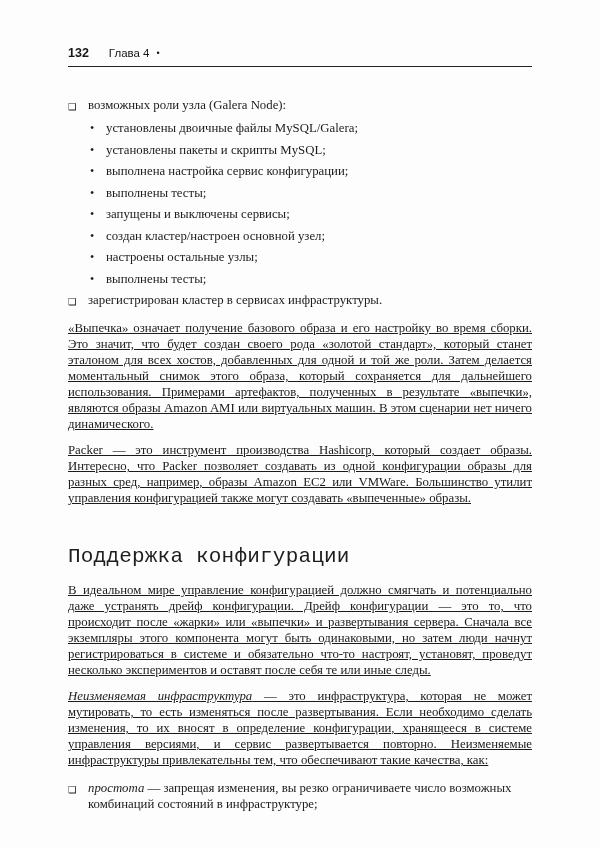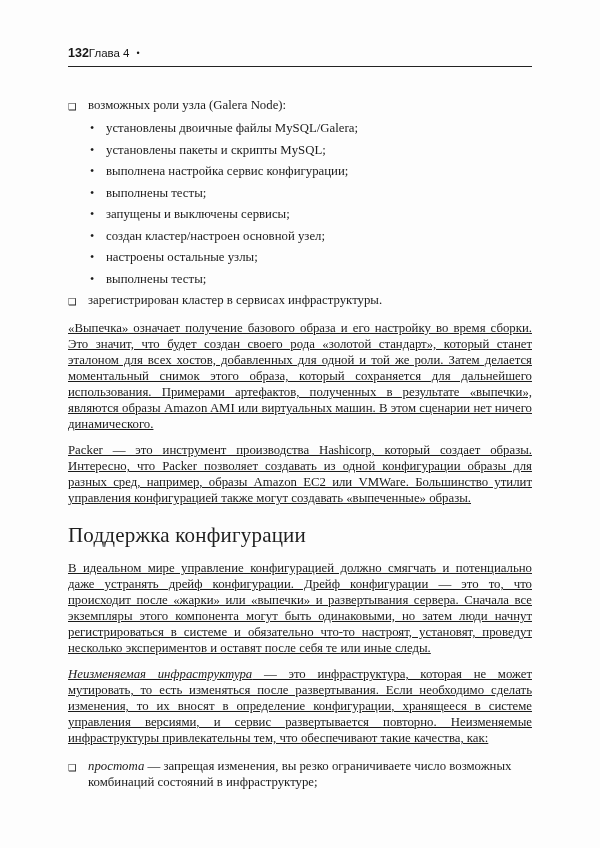--- a/index.html
+++ b/index.html
@@ -11,43 +11,43 @@
     font-size:12.8px;line-height:16px;
     overflow:hidden;
   }
   
   .running-head{
     font-family:"Liberation Sans", sans-serif;
     font-size:11.5px;line-height:14px;
     display:flex;align-items:baseline;
     padding-bottom:5px;color:#161616;
   }
-  .pagenum{font-weight:700;font-size:12.5px;}
+  .pagenum{font-weight:700;font-size:12.5px;margin-right:20px;}
   .sep{margin:0 7px;font-size:9px;position:relative;top:-1px;}
   .rule{border-top:1.3px solid #222;margin-bottom:30px;}
 
   
   ul{list-style:none;margin:0;padding:0;}
   .sq-item{display:flex;margin-bottom:5px;}
   .sq{flex:0 0 20px;font-size:9.5px;padding-top:2px;color:#1b1b1b;}
   .txt{flex:1;}
   .dot-list{margin-left:22px;margin-bottom:4px;}
   .dot-item{display:flex;margin-bottom:5.5px;}
   .dot{flex:0 0 16px;font-size:12px;}
 
   
   .para{margin:10px 0 0 0;text-align:justify;text-decoration:underline;}
   .it{font-style:italic;}
 
   
   .section-heading{
-    font-family:Liberation Serif, serif;
+    font-family:Liberation Mono, monospace;
     font-size:21px;line-height:26px;font-weight:500;
     letter-spacing:0.2px;color:#1e1e1e;
-    margin:16px 0 12px 0;
+    margin:38px 0 12px 0;
   }
   .qualities{margin-top:12px;}
 </style>
 </head>
 <body>
 
 <div class="page">
 
   <div class="running-head">
     <span class="pagenum">132</span>

